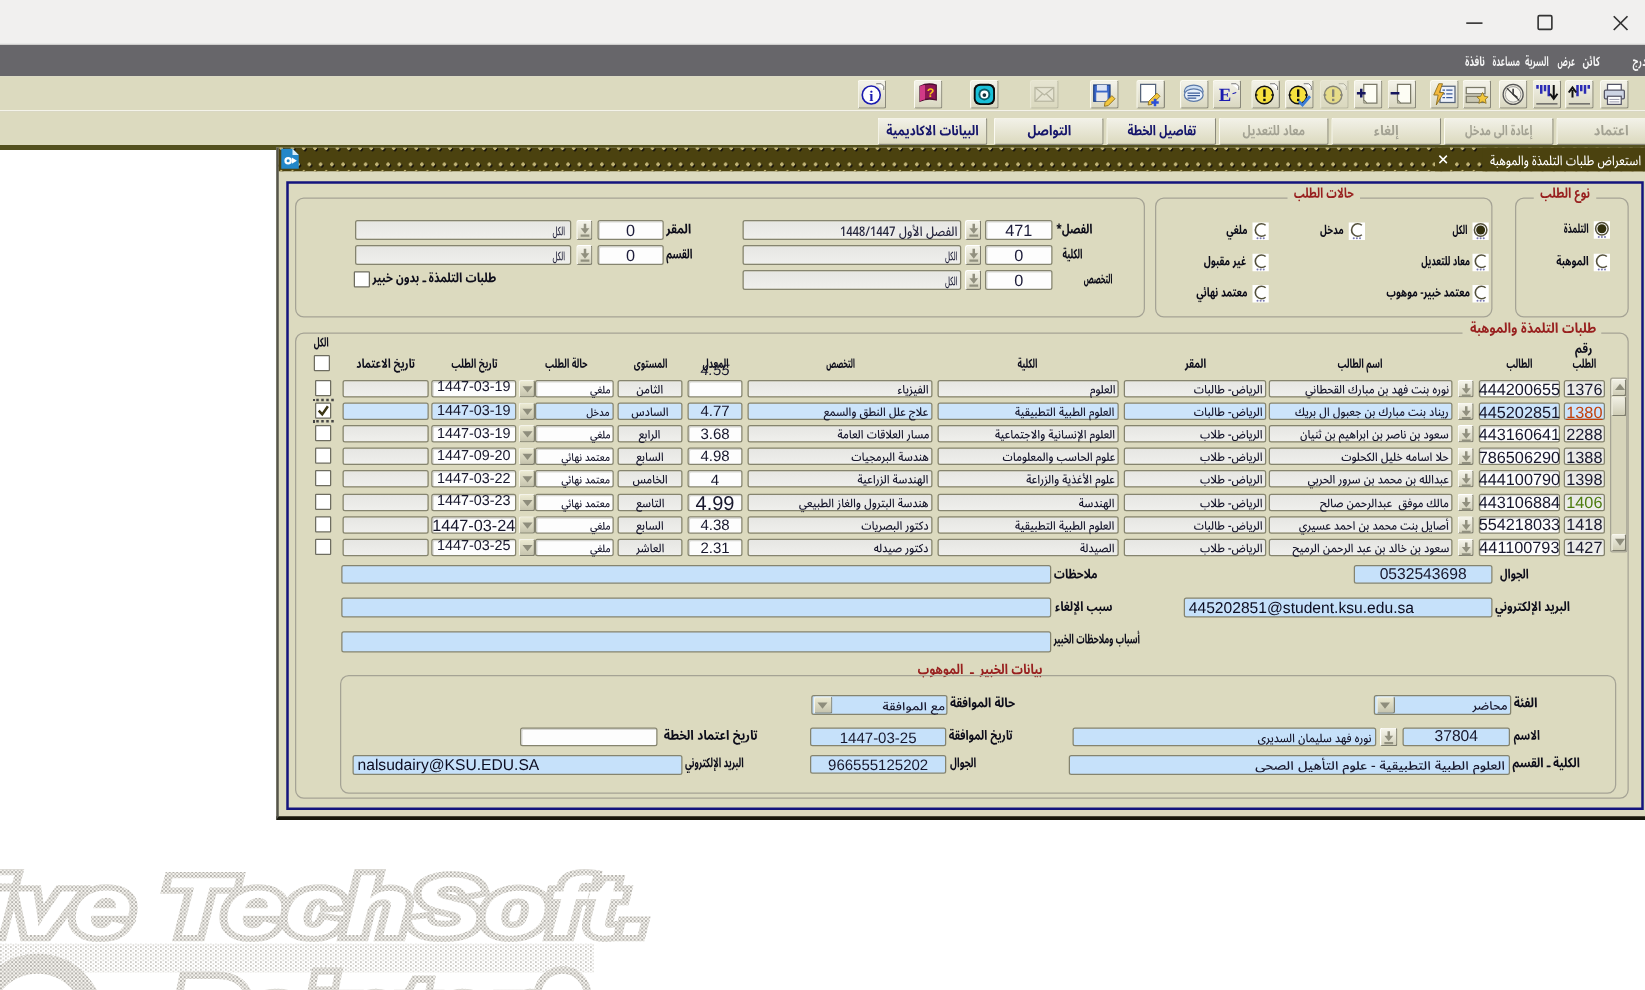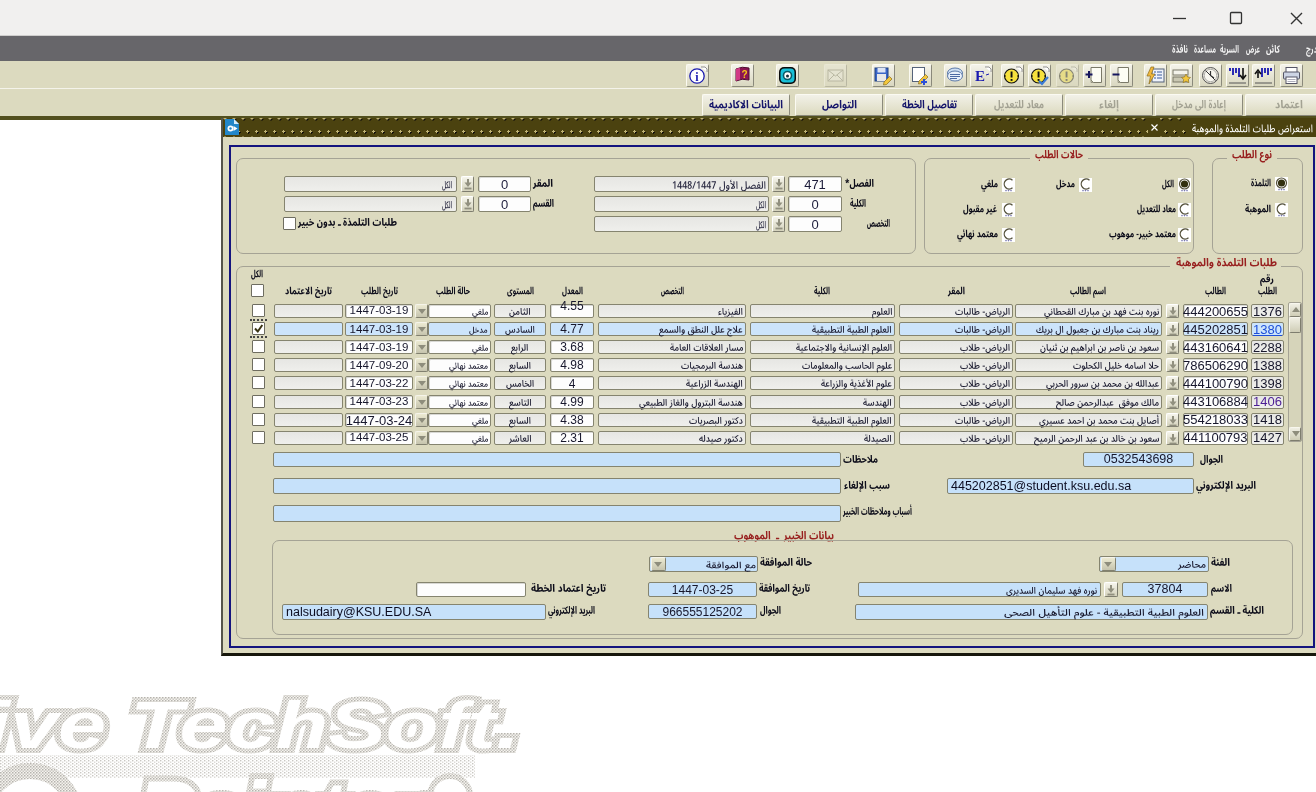--- a/index.html
+++ b/index.html
@@ -1980,21 +1980,21 @@
         <use href="#s42" transform="scale(0.08500,0.08500)"></use>
       </g>
     </svg>
 <div style="position:absolute;left:494px;top:304.0px;width:52px;height:14px;border:1px solid #85846f;border-radius:2px;background:linear-gradient(#e6e6e3,#efefec);"></div>
 <svg class="ab " style="left:509.2px;top:305.0px" width="22" height="14">
       <g transform="translate(0,9.7)" fill="#17172c">
         <use href="#s43" transform="scale(0.09500,0.09500)"></use>
       </g>
     </svg>
 <div style="position:absolute;left:550px;top:304.0px;width:44px;height:14px;border:1px solid #85846f;border-radius:2px;background:#fdfdfd;box-shadow:inset 1px 1px 0 #d8d8d4;"></div>
-<div class="tx" style="left:572.0px;transform:translateX(-50%);top:299px;font-size:12px;color:#17172c;font-weight:normal;">4.55</div>
+<div class="tx" style="left:572.0px;transform:translateX(-50%);top:289px;font-size:12px;color:#17172c;font-weight:normal;font-style:italic;">4.55</div>
 <div style="position:absolute;left:598px;top:304.0px;width:148px;height:14px;border:1px solid #85846f;border-radius:2px;background:linear-gradient(#e6e6e3,#efefec);"></div>
 <svg class="ab " style="right:573px;top:305.0px" width="25" height="14">
       <g transform="translate(0,9.7)" fill="#17172c">
         <use href="#s44" transform="scale(0.09500,0.09500)"></use>
       </g>
     </svg>
 <div style="position:absolute;left:750px;top:304.0px;width:145px;height:14px;border:1px solid #85846f;border-radius:2px;background:linear-gradient(#e6e6e3,#efefec);"></div>
 <svg class="ab " style="right:424px;top:305.0px" width="20" height="14">
       <g transform="translate(0,9.7)" fill="#17172c">
         <use href="#s45" transform="scale(0.09500,0.09500)"></use>
@@ -2073,21 +2073,21 @@
       </g>
     </svg>
 <div style="position:absolute;left:1166px;top:322.1px;width:13px;height:14px;background:linear-gradient(#f6f5ec,#d4d2bc);border:1px solid;border-color:#fff #7e7d6e #7e7d6e #fff;border-radius:2px"></div>
 <svg class="ab" style="left:1166.5px;top:324.1px" width="12" height="12" viewBox="0 0 12 12">
       <path d="M5 1 h2 v3.5 h2.5 L6 9 L2.5 4.5 H5 Z" fill="#91907f"></path>
       <path d="M2.5 10.5 h7" stroke="#91907f" stroke-width="1.8"></path>
     </svg>
 <div style="position:absolute;left:1183px;top:322.1px;width:65px;height:14px;border:1px solid #85846f;border-radius:2px;background:#cce4fb;"></div>
 <div class="tx" style="left:1215.5px;transform:translateX(-50%);top:321.69px;font-size:13px;color:#17172c;font-weight:normal;">445202851</div>
 <div style="position:absolute;left:1251px;top:322.1px;width:33px;height:14px;border:1px solid #85846f;border-radius:2px;background:#cce4fb;"></div>
-<div class="tx" style="left:1267.5px;transform:translateX(-50%);top:321.69px;font-size:13px;color:#1d4ed8;font-weight:normal;text-decoration:underline;">1380</div>
+<div class="tx" style="left:1267.5px;transform:translateX(-50%);top:321.69px;font-size:13px;color:#c2410c;font-weight:normal;text-decoration:underline;">1380</div>
 <div style="position:absolute;left:252px;top:340.2px;width:13px;height:13px;background:#fff;border:1px solid #6e6d60;border-radius:1px"></div>
 <div style="position:absolute;left:274px;top:340.2px;width:69px;height:14px;border:1px solid #85846f;border-radius:2px;background:linear-gradient(#e6e6e3,#efefec);"></div>
 <div style="position:absolute;left:345px;top:340.2px;width:68px;height:14px;border:1px solid #85846f;border-radius:2px;background:#fdfdfd;box-shadow:inset 1px 1px 0 #d8d8d4;"></div>
 <div class="tx" style="left:379.0px;transform:translateX(-50%);top:340.645px;font-size:11.5px;color:#17172c;font-weight:normal;">1447-03-19</div>
 <div style="position:absolute;left:415px;top:340.2px;width:13px;height:14px;background:linear-gradient(#ecead2,#c6c4ae);border:1px solid;border-color:#f5f4ea #81806f #81806f #f5f4ea;border-radius:2px"></div>
 <svg class="ab" style="left:417.5px;top:345px" width="8" height="6">
       <path d="M0 0 h8 l-4 5 Z" fill="#8e8d7c"></path>
     </svg>
 <div style="position:absolute;left:428px;top:340.2px;width:63px;height:14px;border:1px solid #85846f;border-radius:2px;background:#fdfdfd;box-shadow:inset 1px 1px 0 #d8d8d4;"></div>
 <svg class="ab " style="right:828px;top:342.2px" width="16" height="12">
@@ -2260,21 +2260,21 @@
         <use href="#s58" transform="scale(0.08500,0.08500)"></use>
       </g>
     </svg>
 <div style="position:absolute;left:494px;top:394.5px;width:52px;height:14px;border:1px solid #85846f;border-radius:2px;background:linear-gradient(#e6e6e3,#efefec);"></div>
 <svg class="ab " style="left:508.7px;top:395.5px" width="23" height="14">
       <g transform="translate(0,9.7)" fill="#17172c">
         <use href="#s67" transform="scale(0.09500,0.09500)"></use>
       </g>
     </svg>
 <div style="position:absolute;left:550px;top:394.5px;width:44px;height:14px;border:1px solid #85846f;border-radius:2px;background:#fdfdfd;box-shadow:inset 1px 1px 0 #d8d8d4;"></div>
-<div class="tx" style="left:572.0px;transform:translateX(-50%);top:394.66px;font-size:12px;color:#17172c;font-weight:normal;">4.99</div>
+<div class="tx" style="left:572.0px;transform:translateX(-50%);top:394.66px;font-size:16px;color:#17172c;font-weight:normal;">4.99</div>
 <div style="position:absolute;left:598px;top:394.5px;width:148px;height:14px;border:1px solid #85846f;border-radius:2px;background:linear-gradient(#e6e6e3,#efefec);"></div>
 <svg class="ab " style="right:573px;top:395.5px" width="104" height="14">
       <g transform="translate(0,9.7)" fill="#17172c">
         <use href="#s68" transform="scale(0.09500,0.09500)"></use>
       </g>
     </svg>
 <div style="position:absolute;left:750px;top:394.5px;width:145px;height:14px;border:1px solid #85846f;border-radius:2px;background:linear-gradient(#e6e6e3,#efefec);"></div>
 <svg class="ab " style="right:424px;top:395.5px" width="29" height="14">
       <g transform="translate(0,9.7)" fill="#17172c">
         <use href="#s69" transform="scale(0.09500,0.09500)"></use>
@@ -2293,21 +2293,21 @@
       </g>
     </svg>
 <div style="position:absolute;left:1166px;top:394.5px;width:13px;height:14px;background:linear-gradient(#f6f5ec,#d4d2bc);border:1px solid;border-color:#fff #7e7d6e #7e7d6e #fff;border-radius:2px"></div>
 <svg class="ab" style="left:1166.5px;top:396.5px" width="12" height="12" viewBox="0 0 12 12">
       <path d="M5 1 h2 v3.5 h2.5 L6 9 L2.5 4.5 H5 Z" fill="#91907f"></path>
       <path d="M2.5 10.5 h7" stroke="#91907f" stroke-width="1.8"></path>
     </svg>
 <div style="position:absolute;left:1183px;top:394.5px;width:65px;height:14px;border:1px solid #85846f;border-radius:2px;background:#fdfdfd;box-shadow:inset 1px 1px 0 #d8d8d4;"></div>
 <div class="tx" style="left:1215.5px;transform:translateX(-50%);top:394.09px;font-size:13px;color:#17172c;font-weight:normal;">443106884</div>
 <div style="position:absolute;left:1251px;top:394.5px;width:33px;height:14px;border:1px solid #85846f;border-radius:2px;background:linear-gradient(#e6e6e3,#efefec);"></div>
-<div class="tx" style="left:1267.5px;transform:translateX(-50%);top:394.09px;font-size:13px;color:#4c1d95;font-weight:normal;">1406</div>
+<div class="tx" style="left:1267.5px;transform:translateX(-50%);top:394.09px;font-size:13px;color:#4d7c0f;font-weight:normal;">1406</div>
 <div style="position:absolute;left:252px;top:412.6px;width:13px;height:13px;background:#fff;border:1px solid #6e6d60;border-radius:1px"></div>
 <div style="position:absolute;left:274px;top:412.6px;width:69px;height:14px;border:1px solid #85846f;border-radius:2px;background:linear-gradient(#e6e6e3,#efefec);"></div>
 <div style="position:absolute;left:345px;top:412.6px;width:68px;height:14px;border:1px solid #85846f;border-radius:2px;background:#fdfdfd;box-shadow:inset 1px 1px 0 #d8d8d4;"></div>
 <div class="tx" style="left:379.0px;transform:translateX(-50%);top:413.045px;font-size:13px;color:#17172c;font-weight:normal;">1447-03-24</div>
 <div style="position:absolute;left:415px;top:412.6px;width:13px;height:14px;background:linear-gradient(#ecead2,#c6c4ae);border:1px solid;border-color:#f5f4ea #81806f #81806f #f5f4ea;border-radius:2px"></div>
 <svg class="ab" style="left:417.5px;top:418px" width="8" height="6">
       <path d="M0 0 h8 l-4 5 Z" fill="#8e8d7c"></path>
     </svg>
 <div style="position:absolute;left:428px;top:412.6px;width:63px;height:14px;border:1px solid #85846f;border-radius:2px;background:#fdfdfd;box-shadow:inset 1px 1px 0 #d8d8d4;"></div>
 <svg class="ab " style="right:828px;top:414.6px" width="16" height="12">

